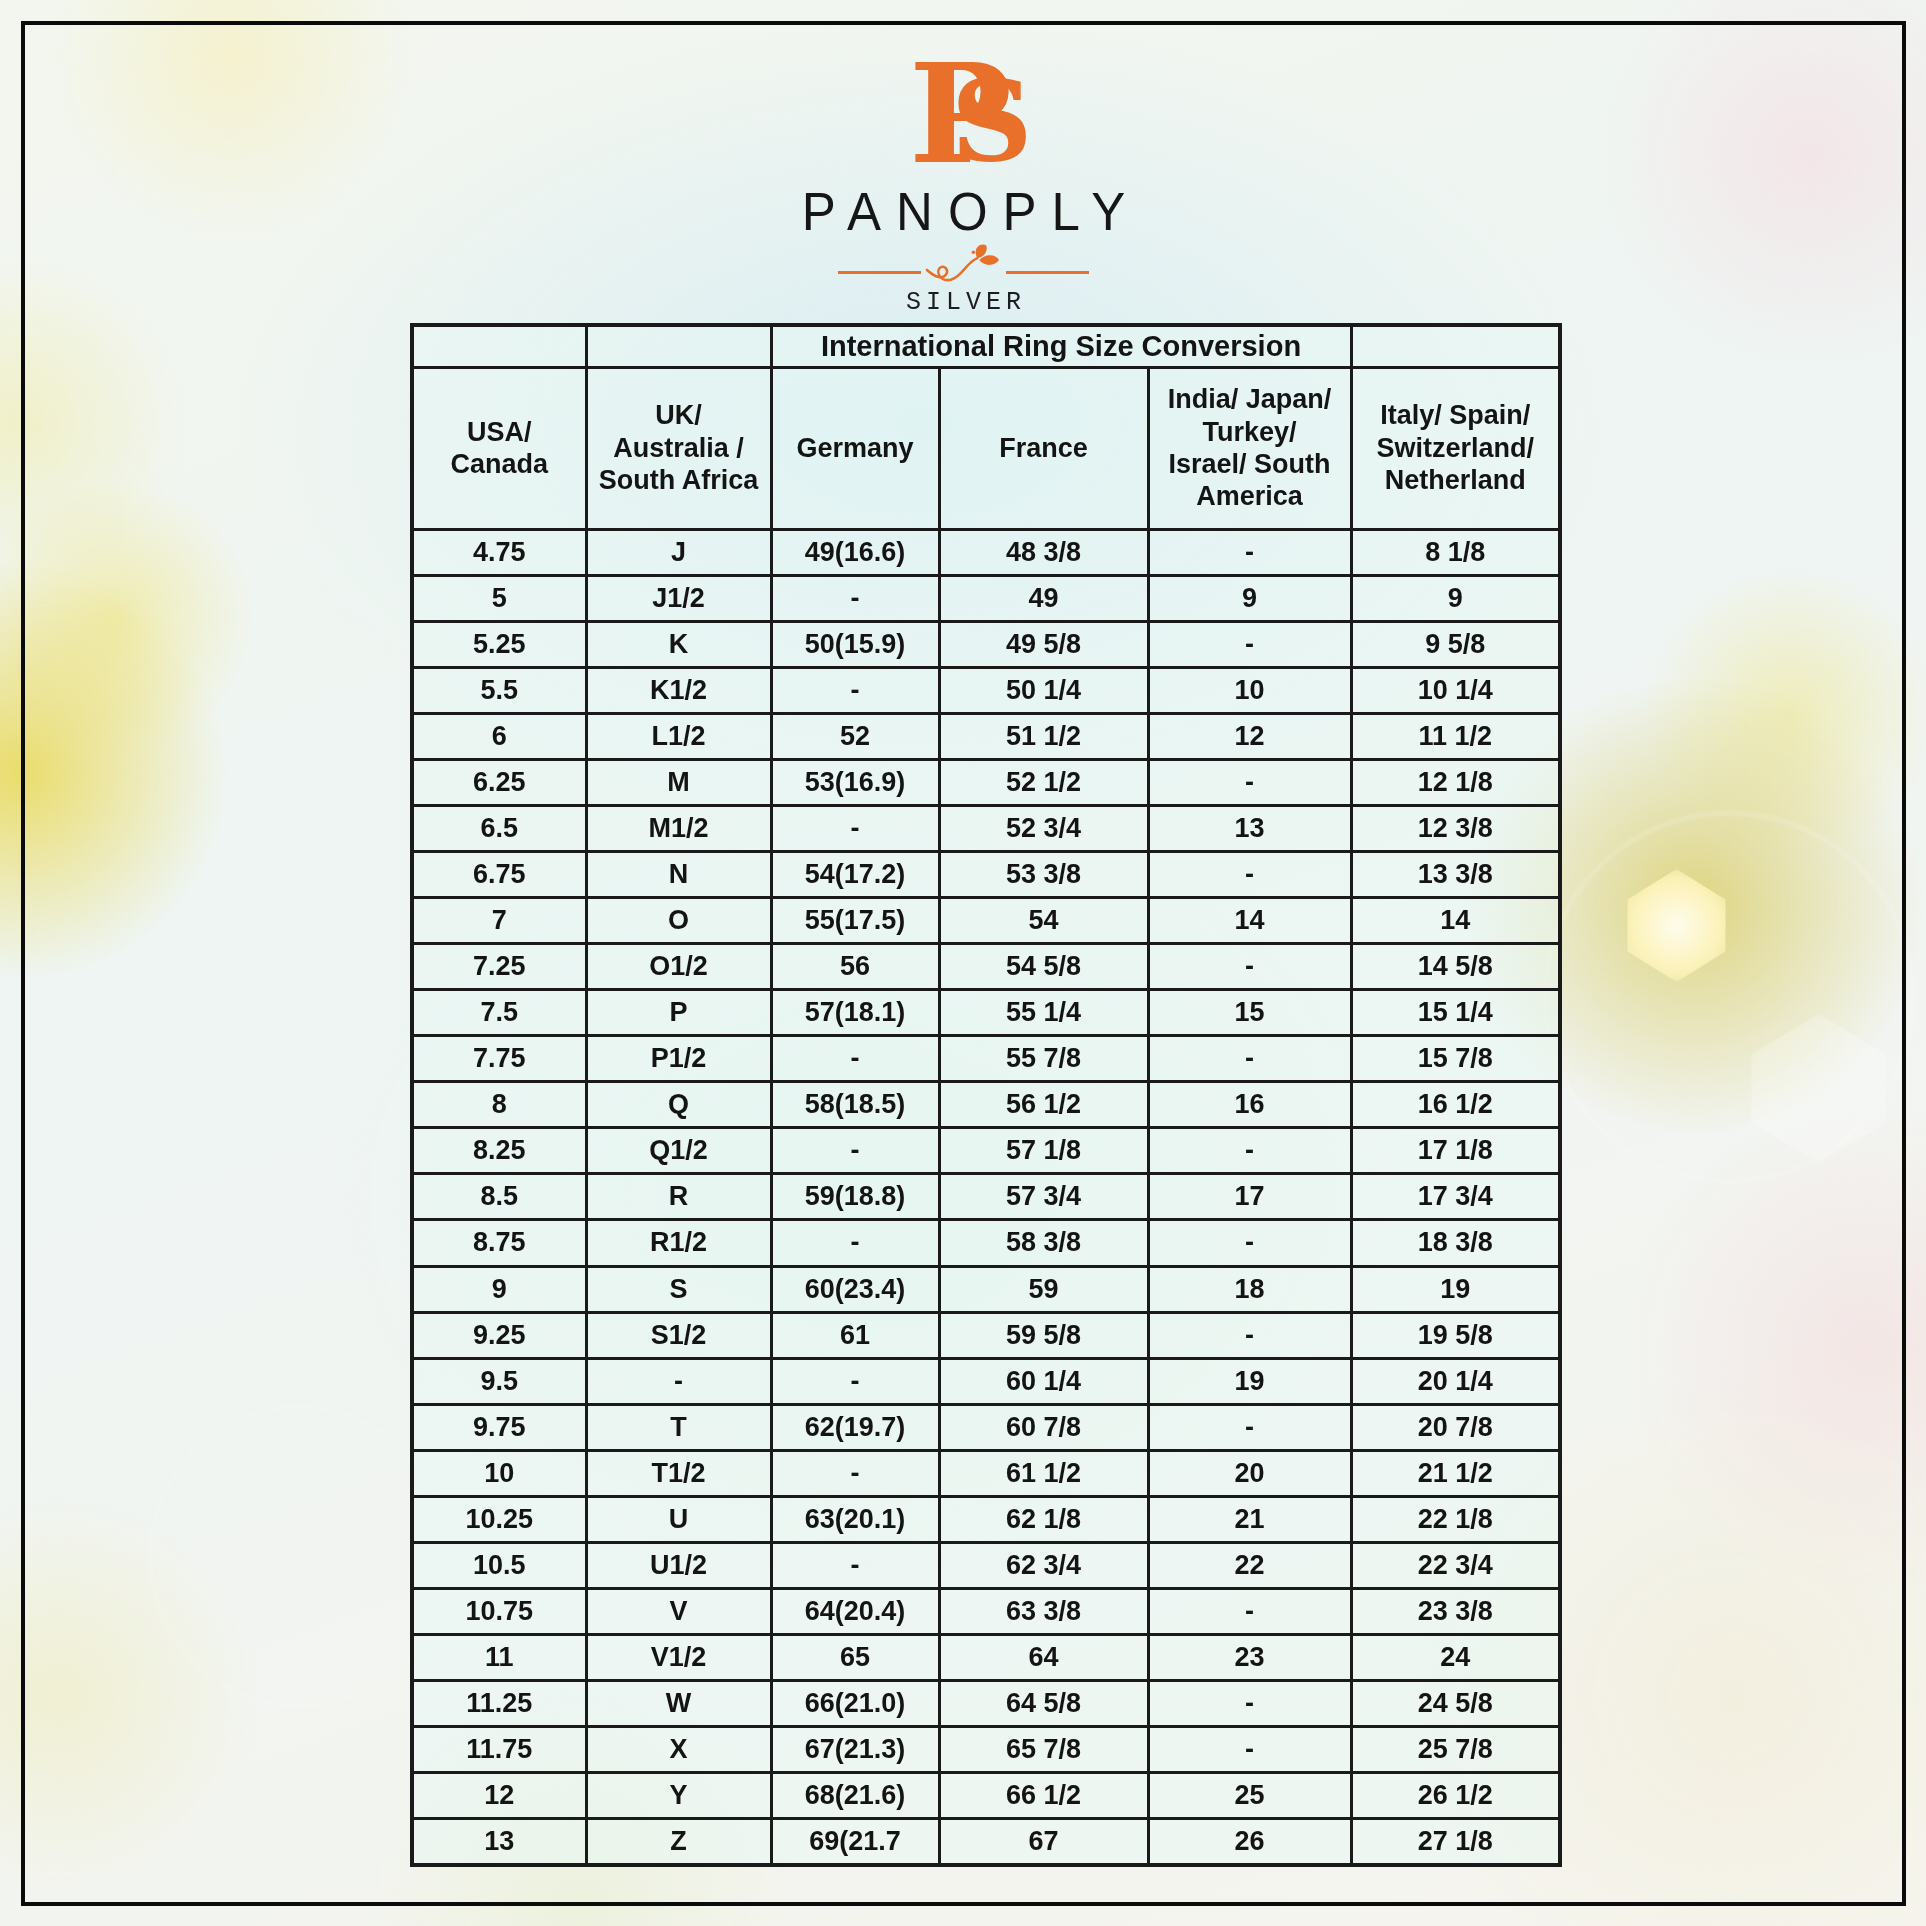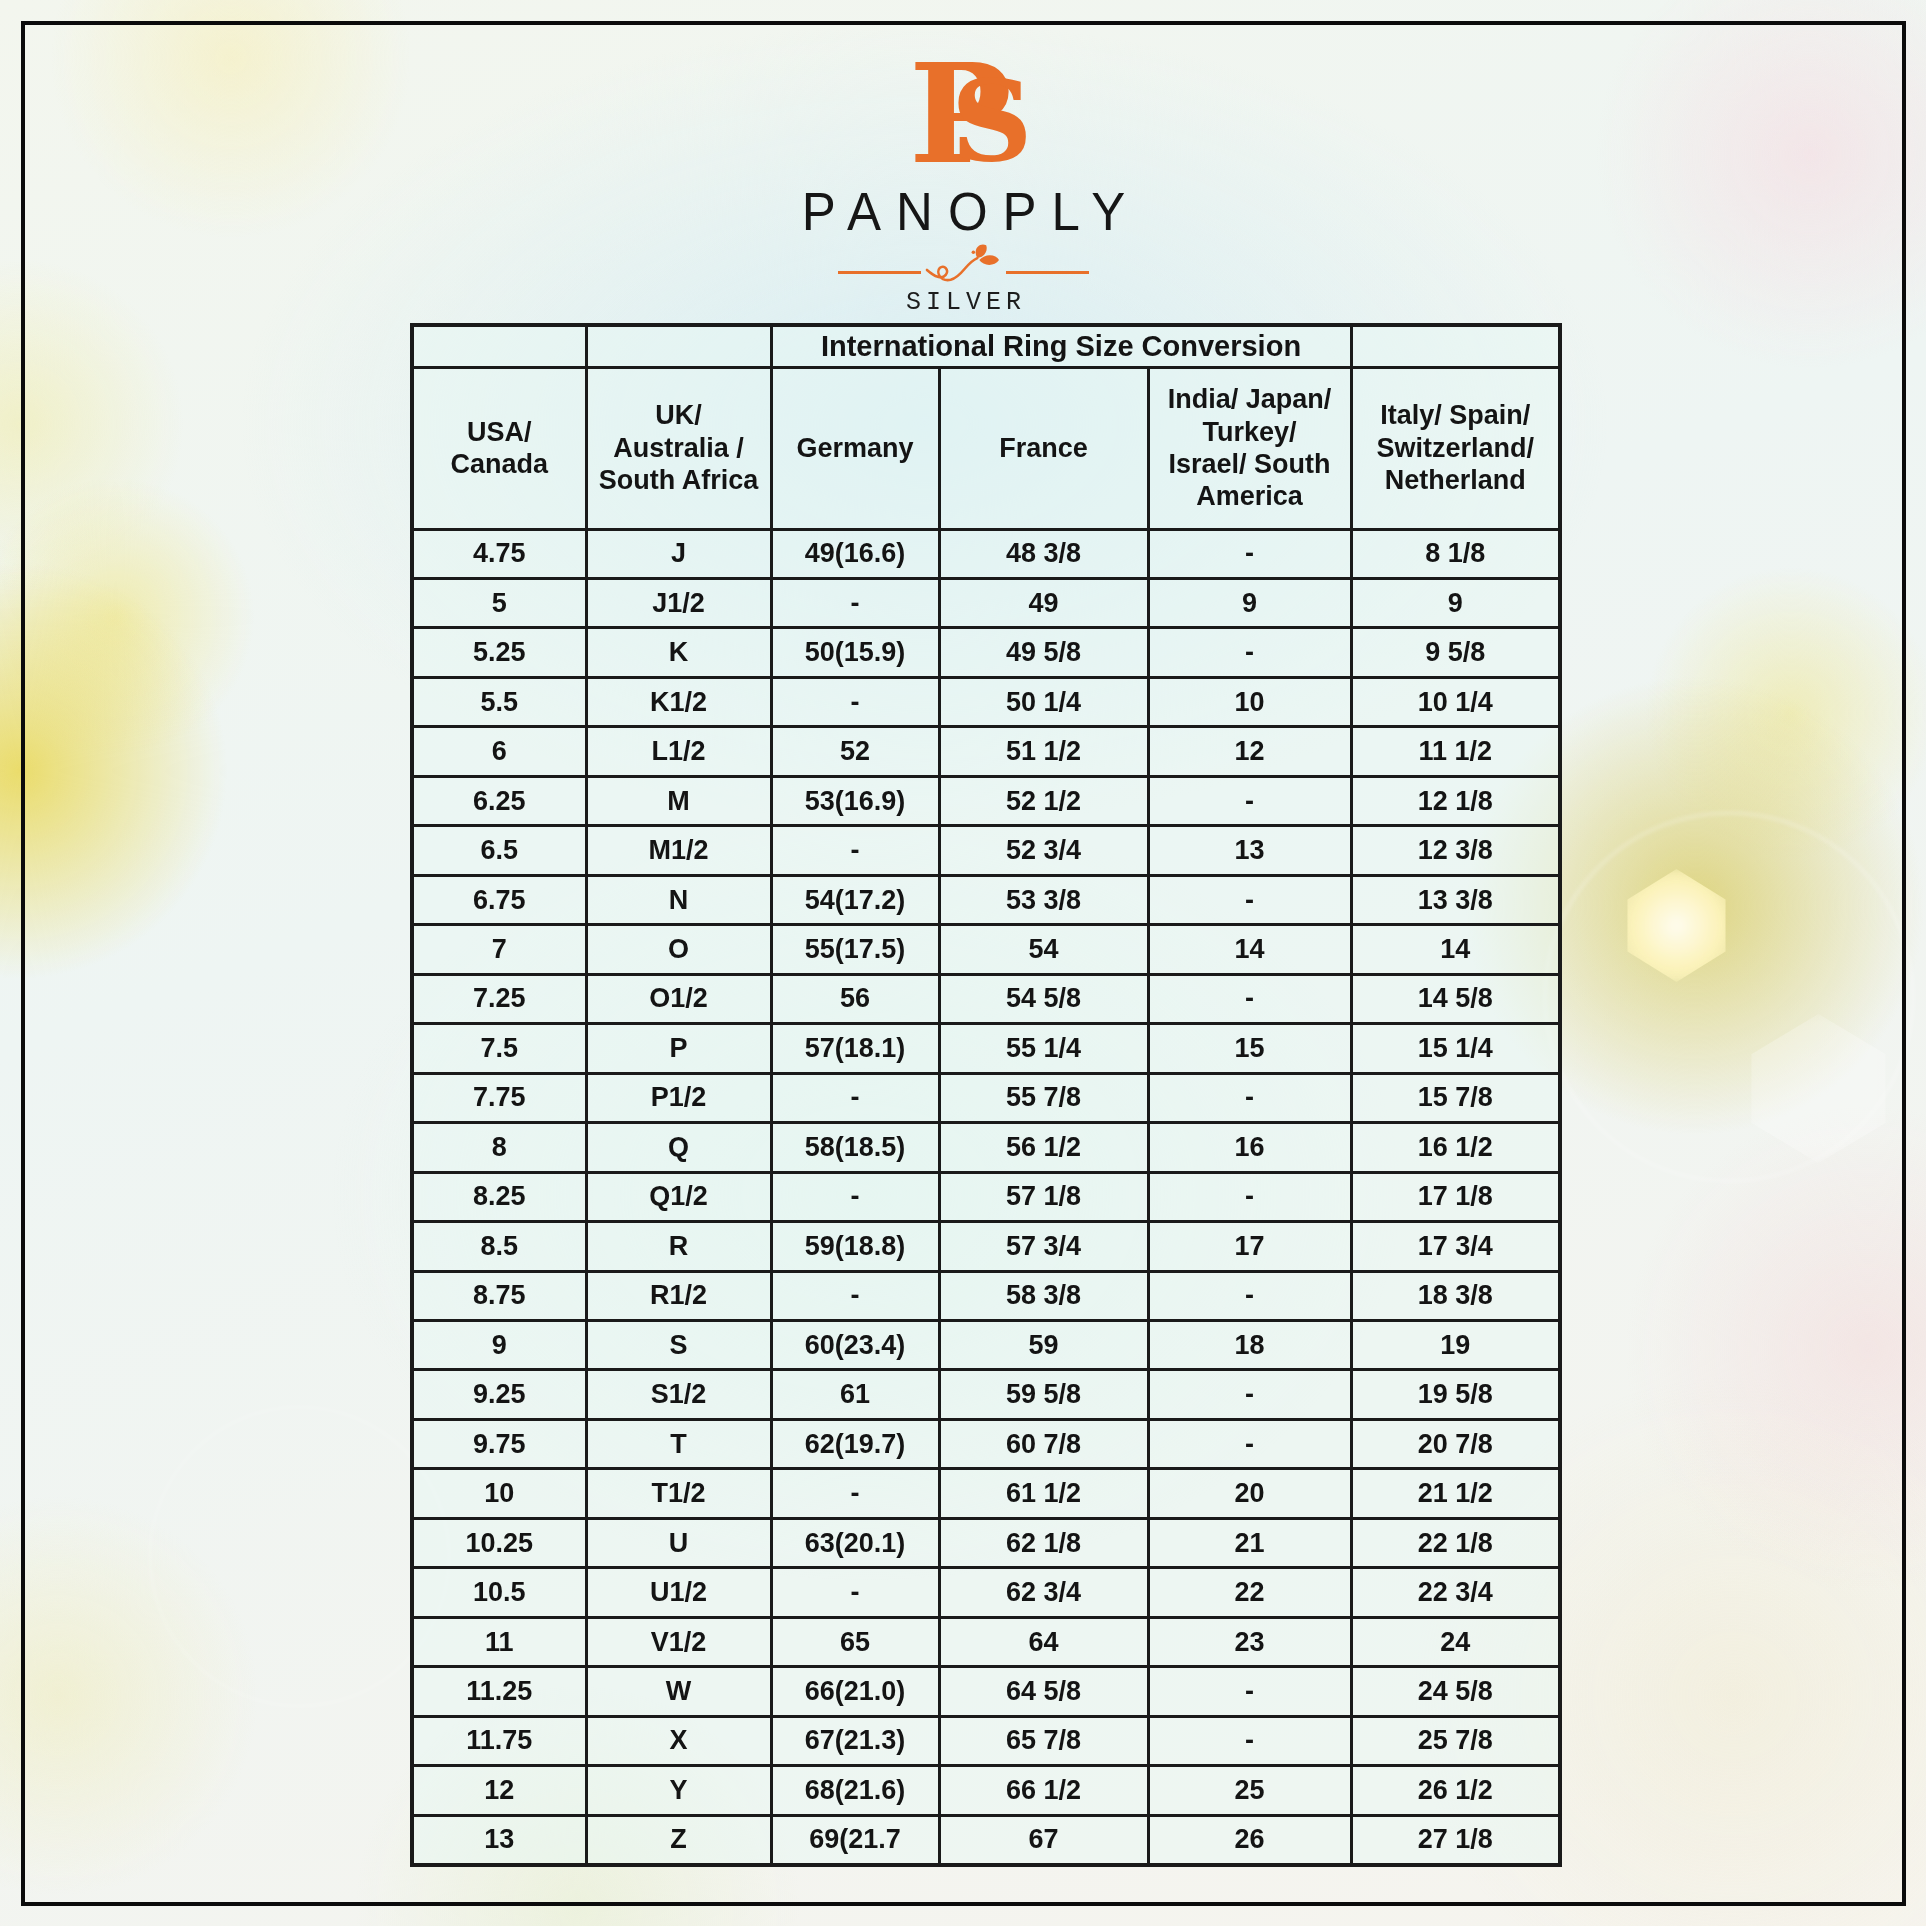--- a/index.html
+++ b/index.html
@@ -263,20 +263,28 @@
       </tr>
       <tr>
         <td>9.25</td>
         <td>S1/2</td>
         <td>61</td>
         <td>59 5/8</td>
         <td>-</td>
         <td>19 5/8</td>
       </tr>
       <tr>
+        <td>9.5</td>
+        <td>-</td>
+        <td>-</td>
+        <td>60 1/4</td>
+        <td>19</td>
+        <td>20 1/4</td>
+      </tr>
+      <tr>
         <td>9.75</td>
         <td>T</td>
         <td>62(19.7)</td>
         <td>60 7/8</td>
         <td>-</td>
         <td>20 7/8</td>
       </tr>
       <tr>
         <td>10</td>
         <td>T1/2</td>
@@ -295,20 +303,28 @@
       </tr>
       <tr>
         <td>10.5</td>
         <td>U1/2</td>
         <td>-</td>
         <td>62 3/4</td>
         <td>22</td>
         <td>22 3/4</td>
       </tr>
       <tr>
+        <td>10.75</td>
+        <td>V</td>
+        <td>64(20.4)</td>
+        <td>63 3/8</td>
+        <td>-</td>
+        <td>23 3/8</td>
+      </tr>
+      <tr>
         <td>11</td>
         <td>V1/2</td>
         <td>65</td>
         <td>64</td>
         <td>23</td>
         <td>24</td>
       </tr>
       <tr>
         <td>11.25</td>
         <td>W</td>

